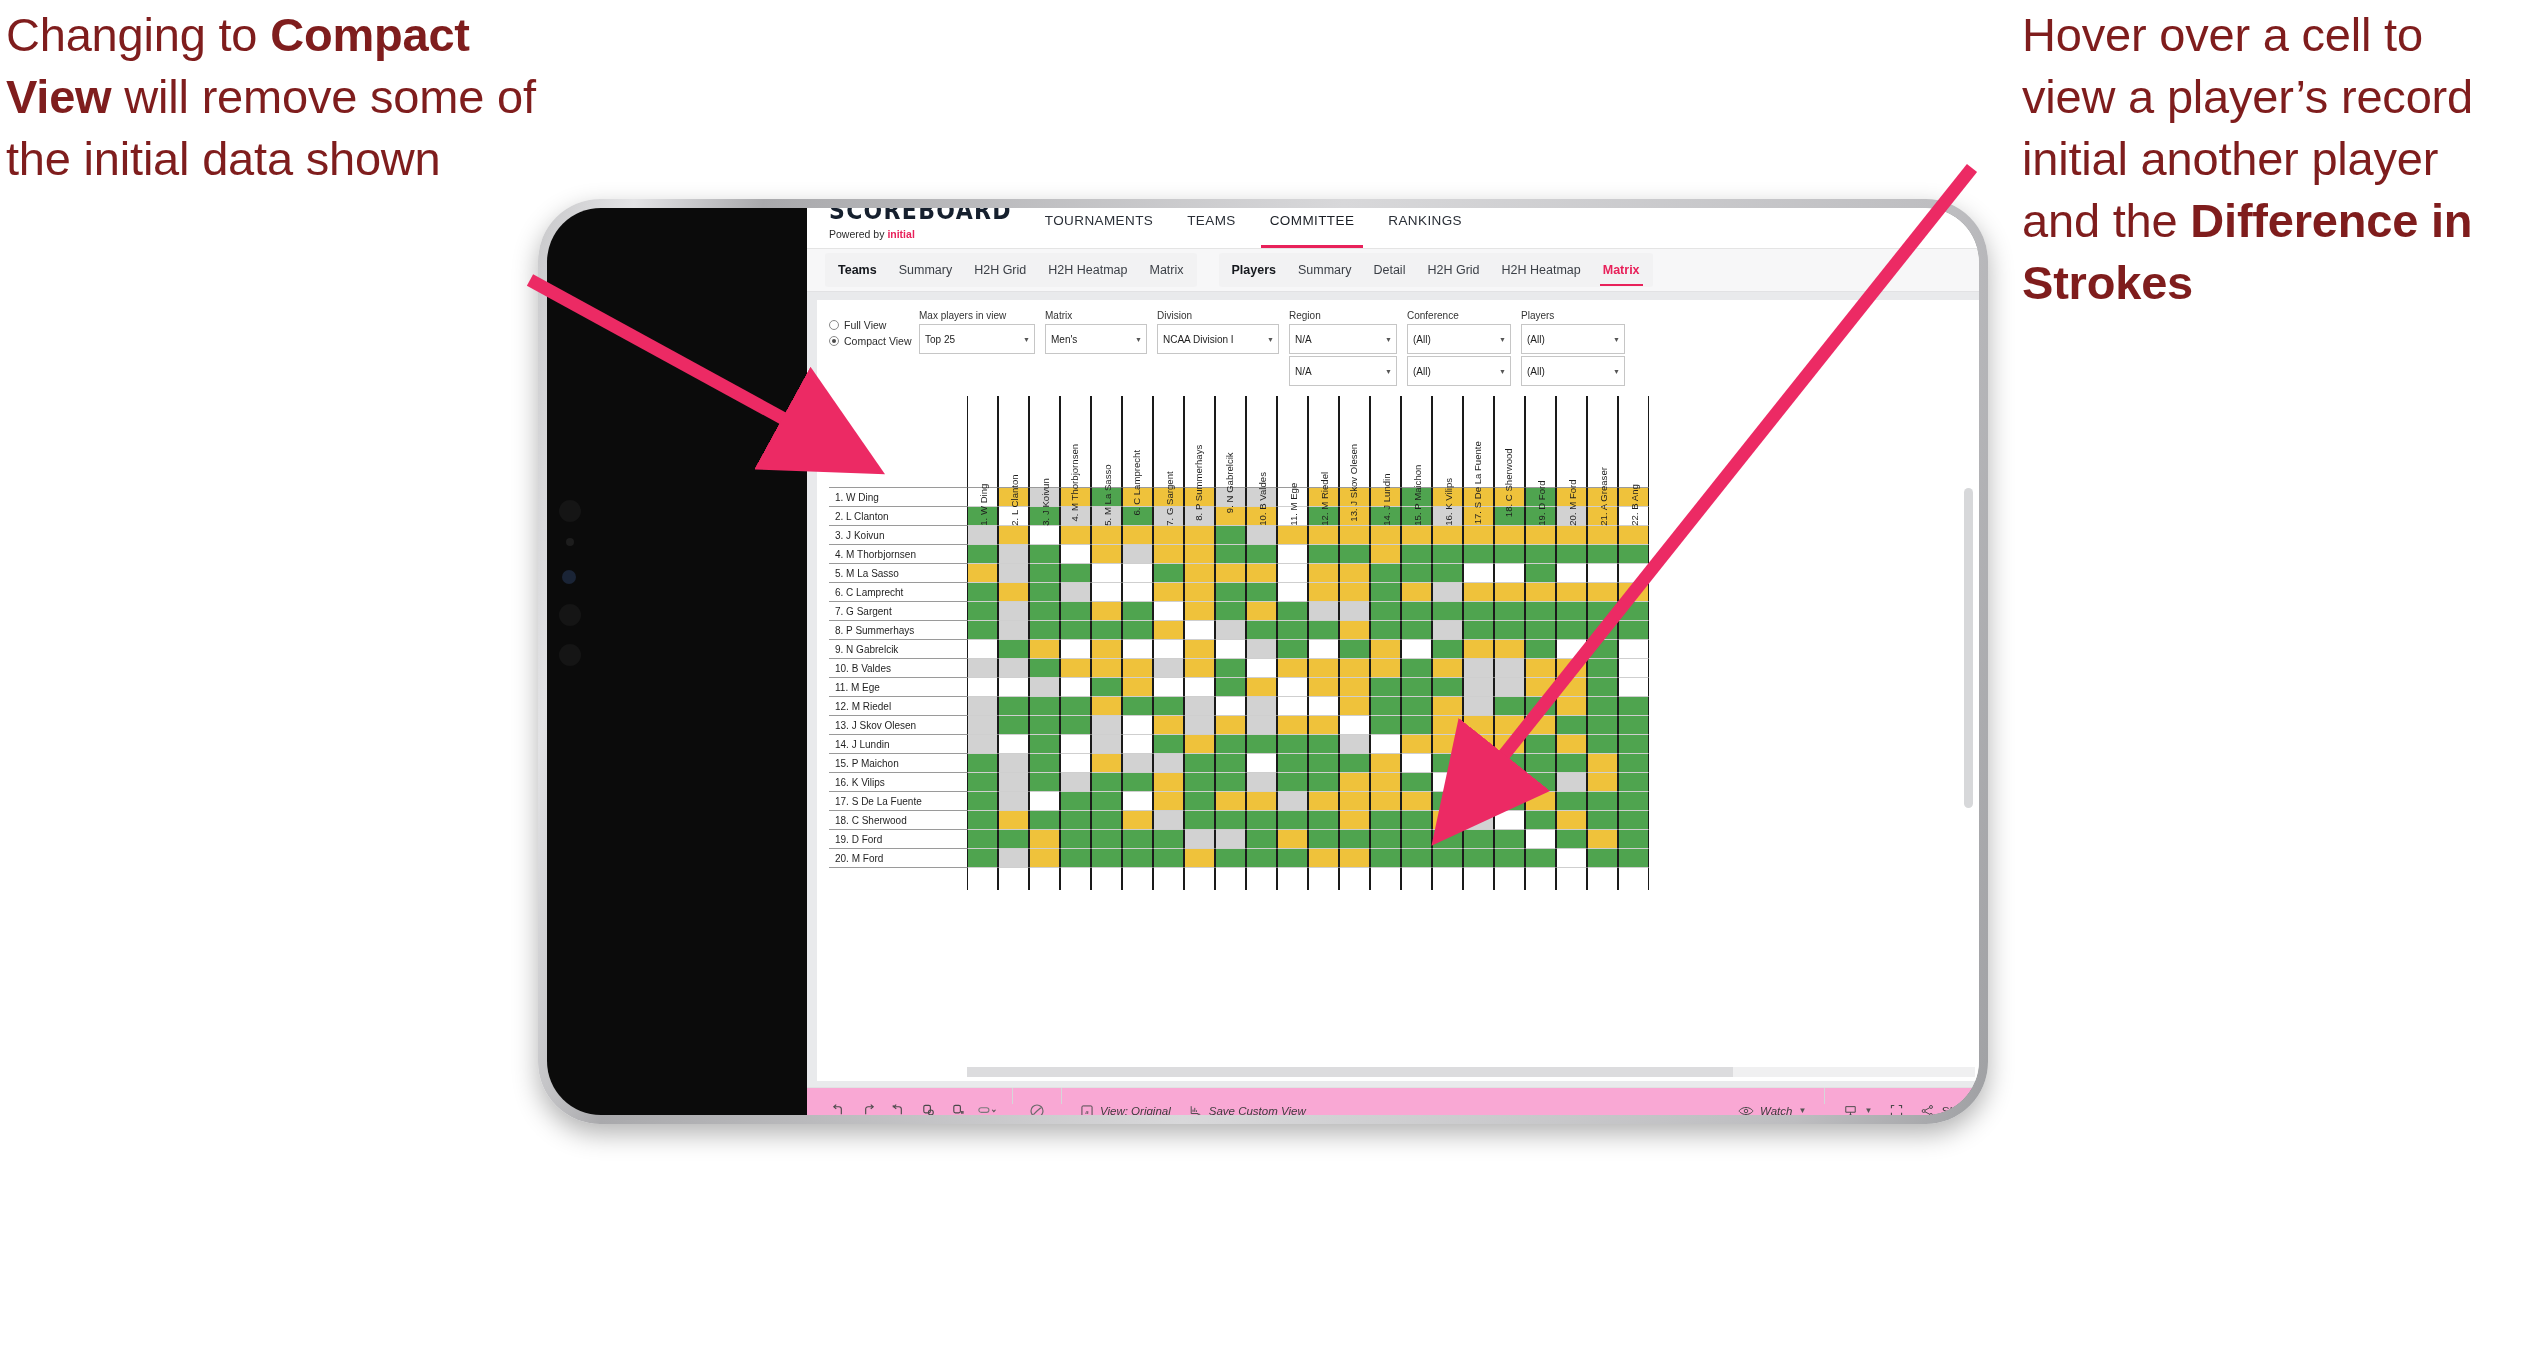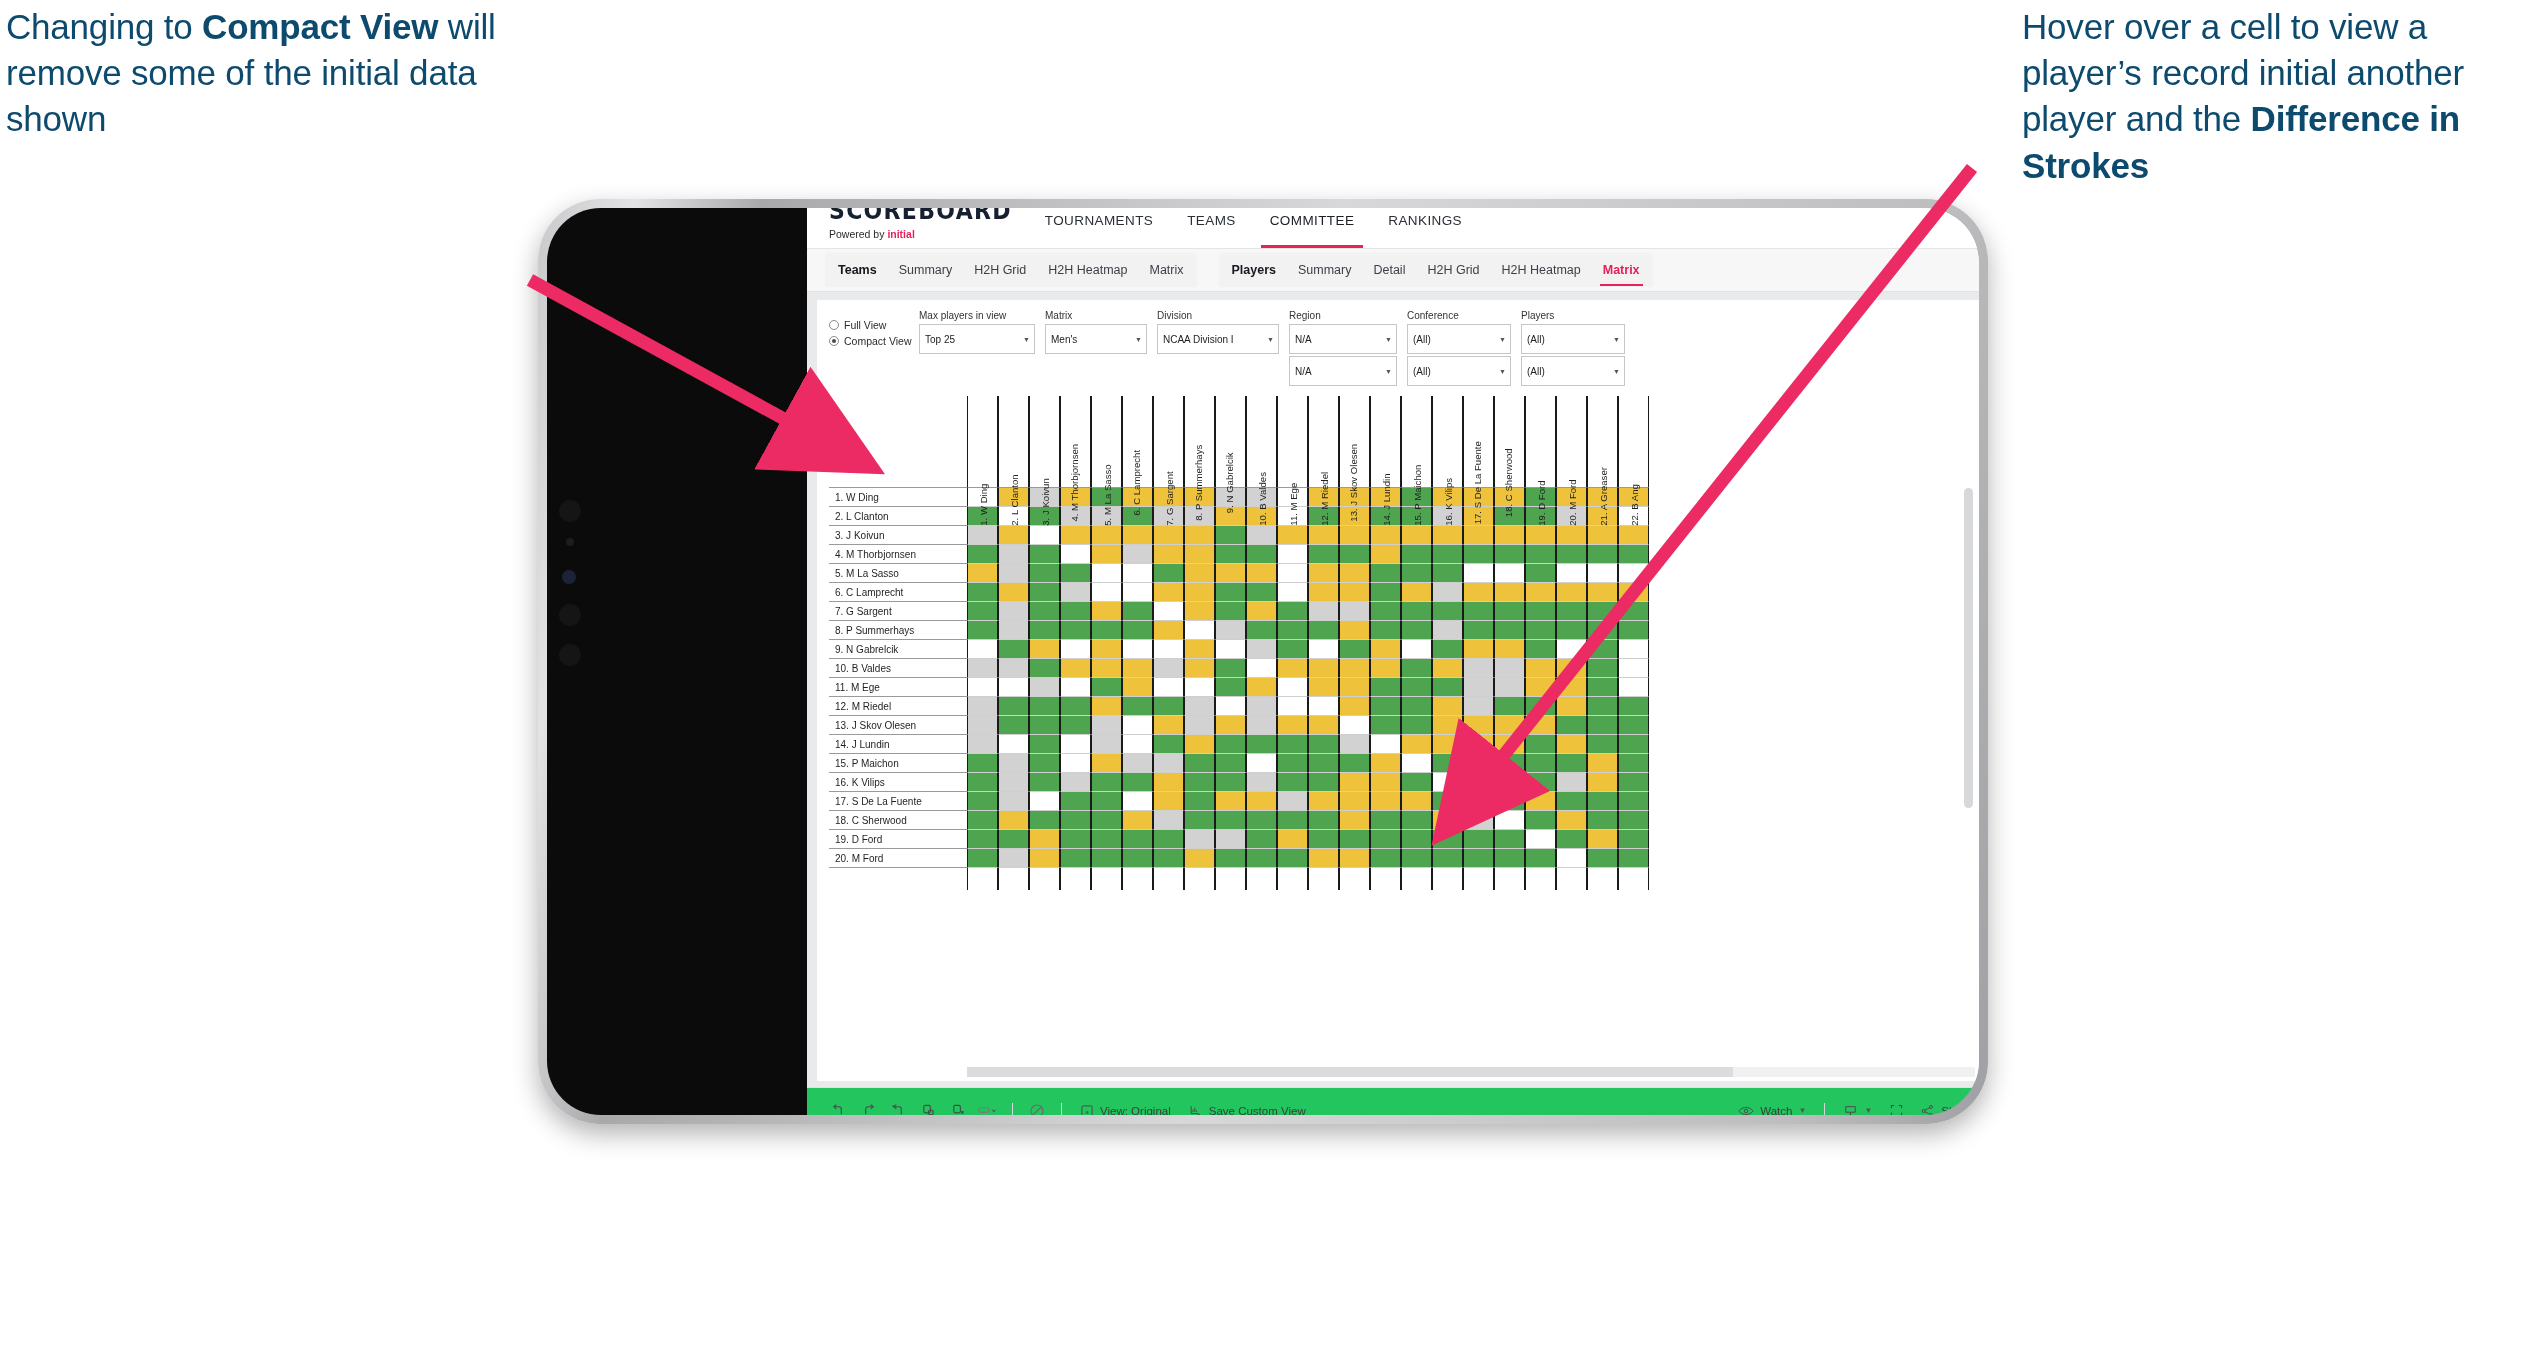--- a/index.html
+++ b/index.html
@@ -8,23 +8,23 @@
     width:2521px; height:1356px;
     background:#ffffff;
     font-family:"Liberation Sans", sans-serif;
     position:relative;
     overflow:hidden;
   }
 
   
   .annot {
     position:absolute;
-    font-size:35px;
+    font-size:47px;
     line-height:1.32;
-    color:#0c4a6e;
+    color:#7f1d1d;
     font-weight:400;
     letter-spacing:-0.2px;
   }
   .annot b { font-weight:700; }
   #annot-left  { left:6px;  top:4px;  width:560px; }
   #annot-right { left:2022px; top:4px; width:505px; }
 
   
   .arrow-svg { position:absolute; left:0; top:0; width:2521px; height:1356px; pointer-events:none; }
 
@@ -200,23 +200,23 @@
     background:#d7d8da; border-radius:5px;
   }
   #hscroll-track {
     position:absolute; left:150px; right:4px; bottom:4px; height:10px; background:#f0f0f1;
   }
   #hscroll-thumb { position:absolute; left:0; top:0; height:10px; width:76%; background:#dcdcde; }
 
   
   #toolbar {
     position:absolute; left:0; right:0; bottom:0; height:46px;
-    background:#22c55e; border-top:1px solid #e1e1e3;
-    display:flex; align-items:center; padding:0 16px;
-    font-size:11.5px; color:#3c3c3c;
+    background:#f9a8d4; border-top:1px solid #e1e1e3;
+    display:flex; padding:0 16px;
+    font-size:11.5px; color:#3c3c3c;font-style:italic;
   }
   .tb-ico { width:30px; display:flex; align-items:center; justify-content:center; cursor:pointer; color:#4a4a4a; }
   .tb-sep { width:1px; height:16px; background:#d6d6d8; margin:0 9px; }
   .tb-btn { display:flex; align-items:center; gap:6px; padding:0 9px; cursor:pointer; white-space:nowrap; }
   .tb-spacer { flex:1; }
   .caret-sm { font-size:8px; color:#555; }
 </style>
 </head>
 <body>
 

